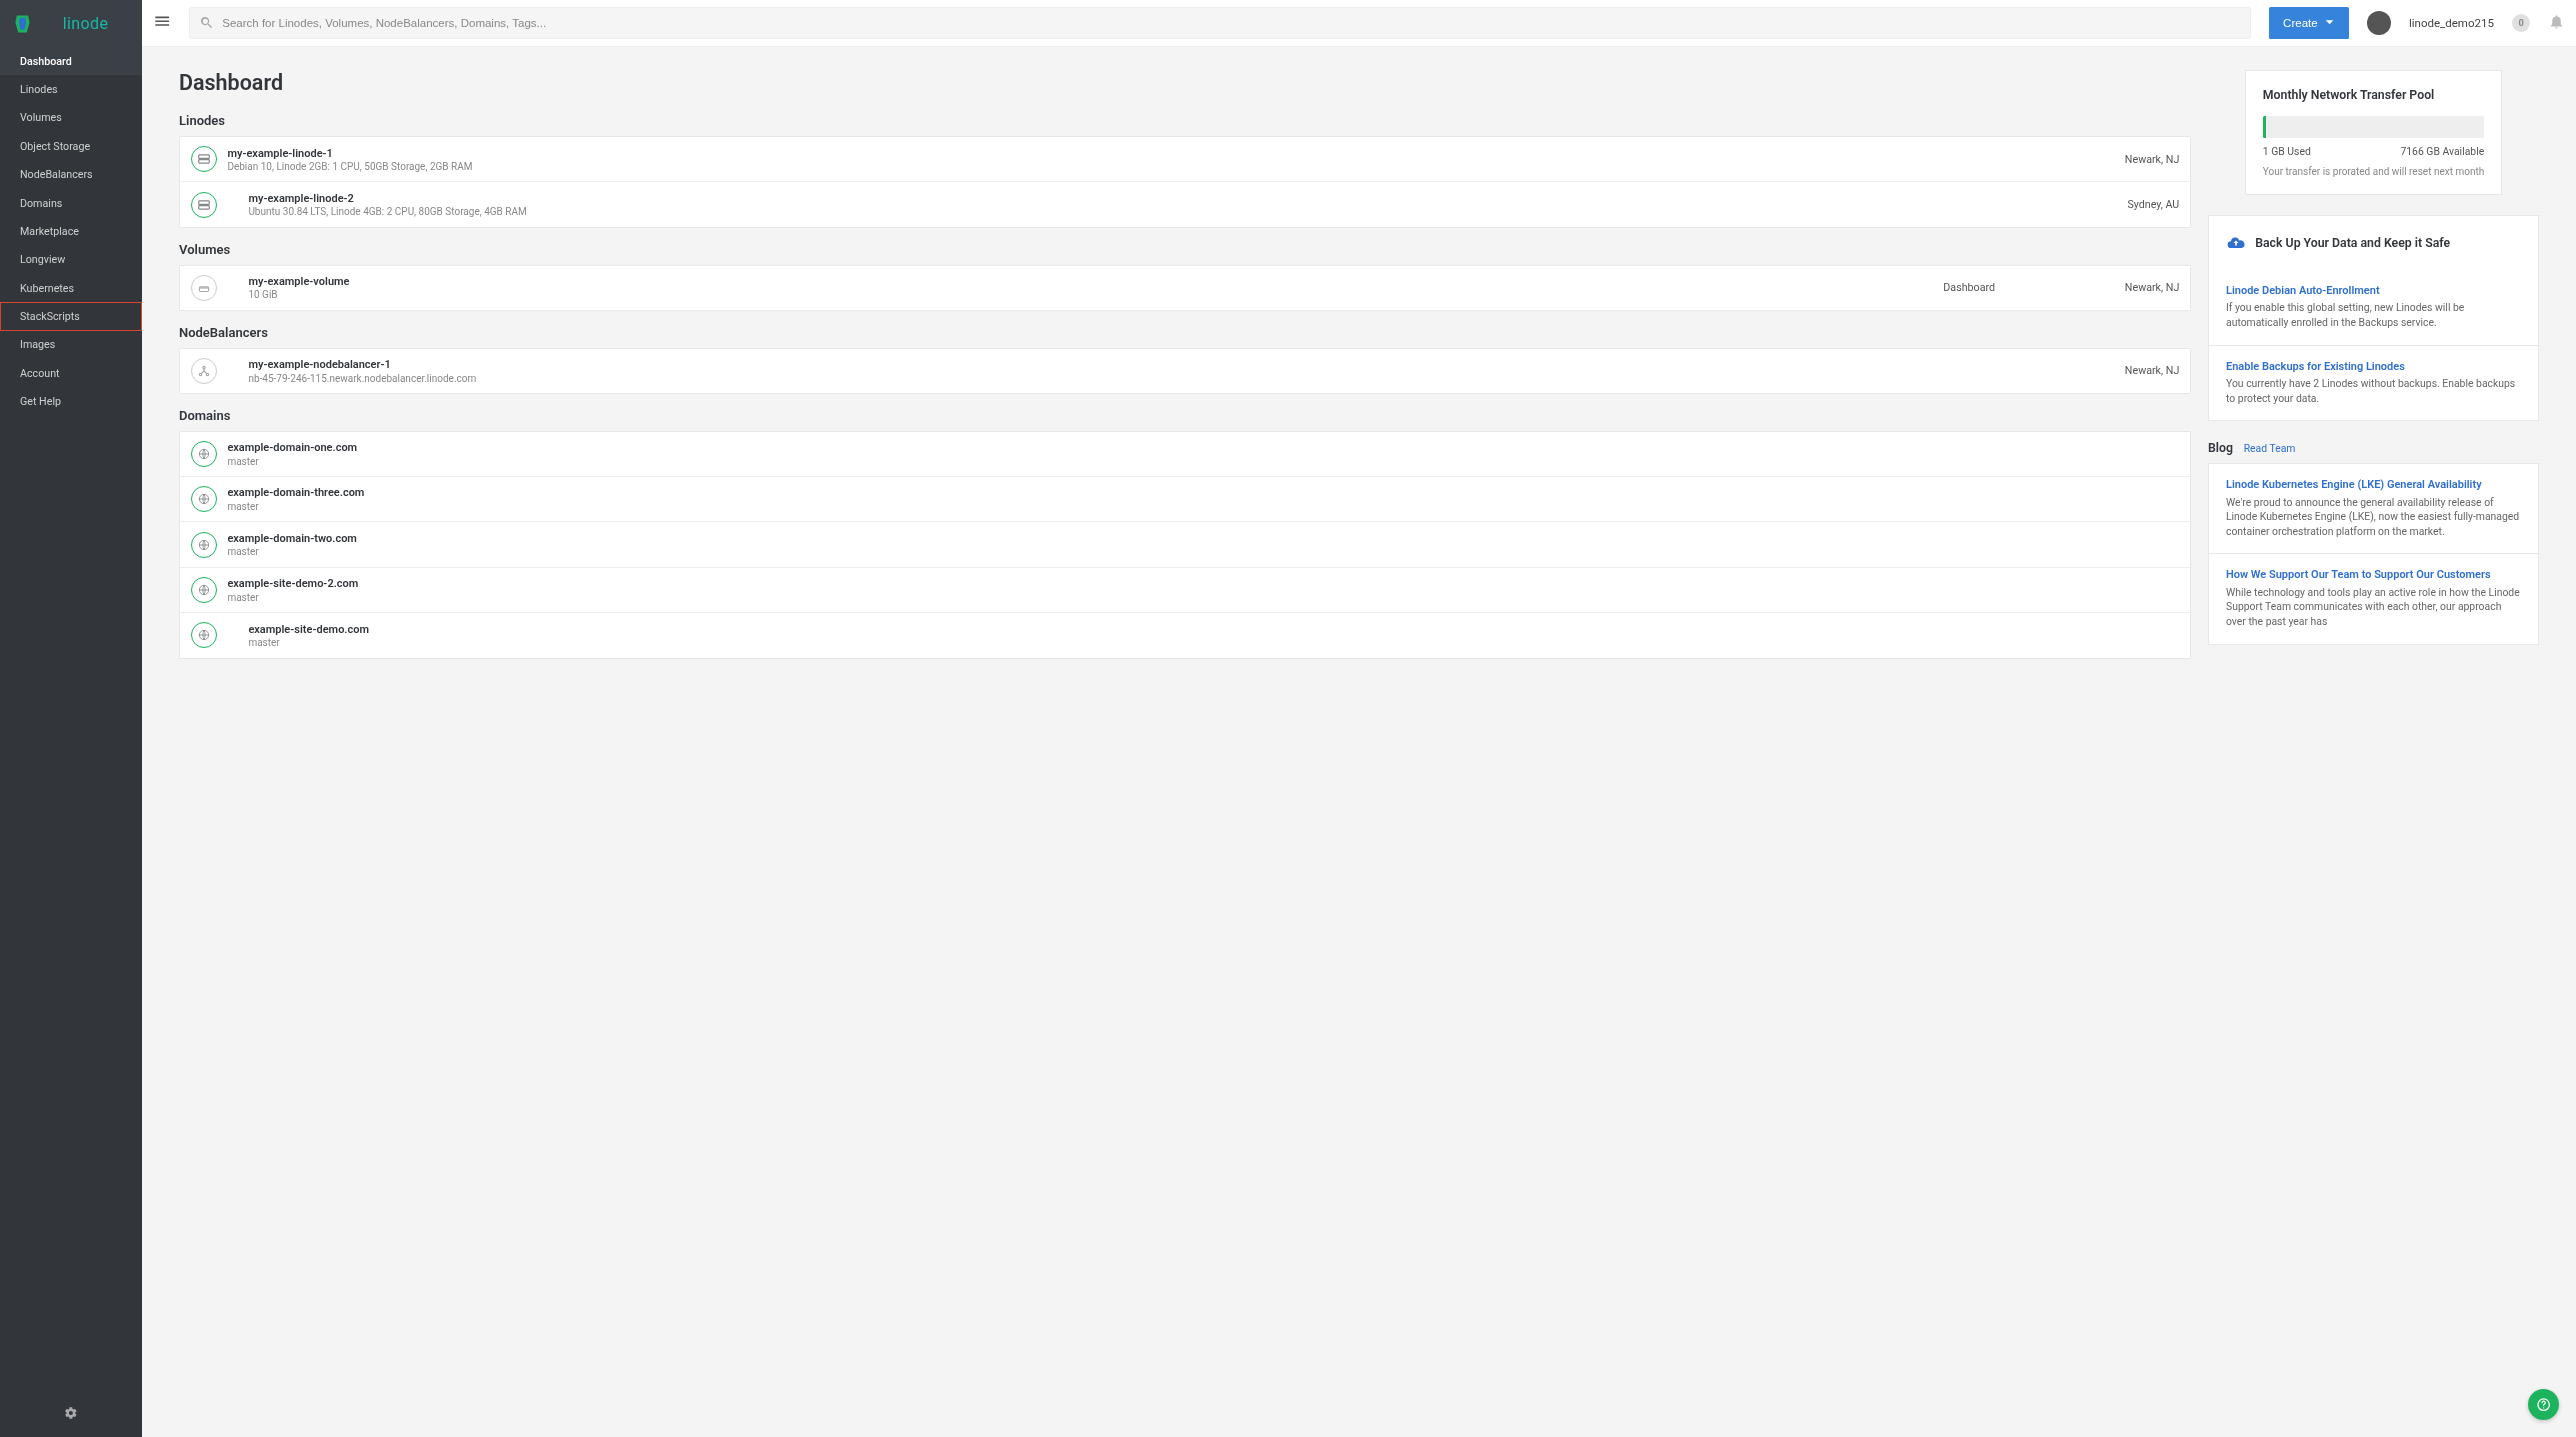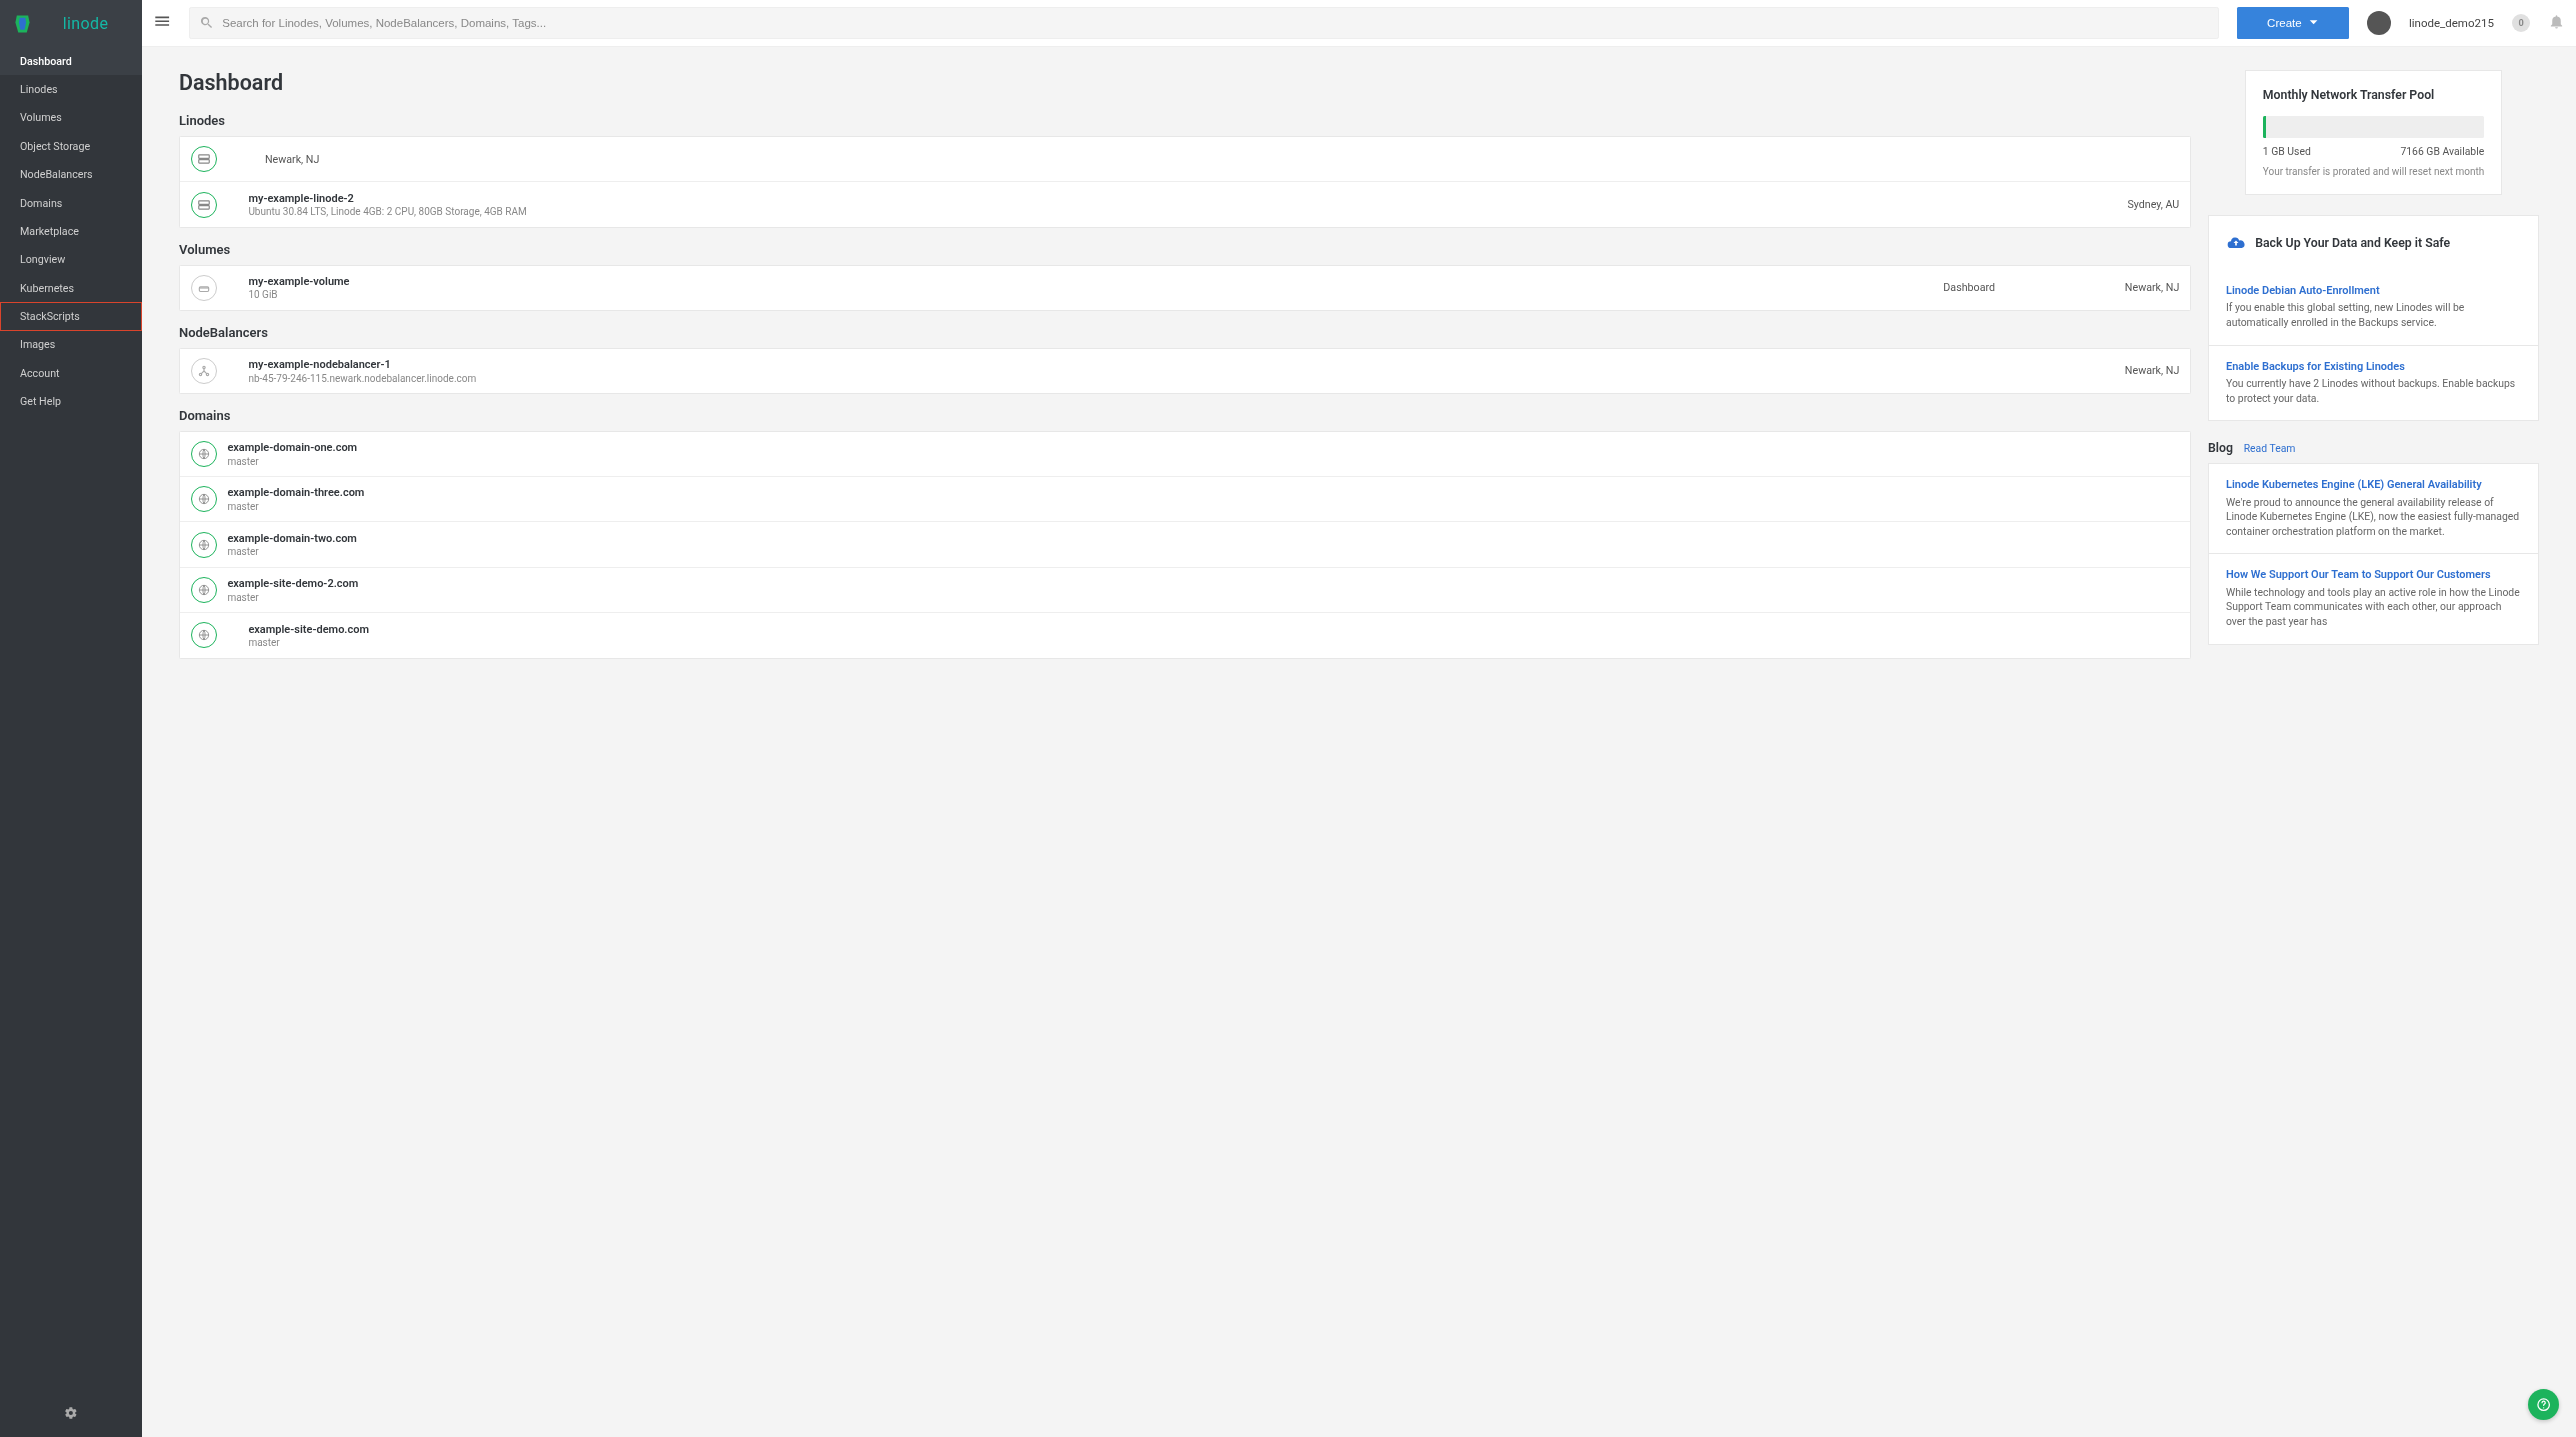--- a/index.html
+++ b/index.html
@@ -20,21 +20,21 @@
 .gear { color: #aaa; cursor: pointer; }
 .gear svg { width: 14px; height: 14px; }
 
 
 .topbar { height: 47px; background: #fff; display: flex; align-items: center; padding: 0 10.7px; gap: 18px; border-bottom: 0.8px solid #eee; }
 .hamburger svg { width: 18.4px; height: 18.4px; color: #555; }
 .search-wrap { flex: 1; display: flex; align-items: center; background: #f5f5f5; border: 0.8px solid #eee; border-radius: 2.3px; height: 32px; padding: 0 9.2px; }
 .search-wrap svg { width: 15.3px; height: 15.3px; color: #aaa; margin-right: 7.7px; }
 .search-input { border: none; background: transparent; flex: 1; font-size: 11.5px; outline: none; color: #555; }
 .search-input::placeholder { color: #888; }
-.create-btn { background: #3683dc; color: #fff; border: none; height: 32px; padding: 0 30px; font-size: 11.5px; display: flex; align-items: center; gap: 7.7px; cursor: pointer; border-radius: 1.5px; }
+.create-btn { background: #3683dc; color: #fff; border: none; height: 32px; padding: 0 14px; font-size: 11.5px; display: flex; align-items: center; gap: 7.7px; cursor: pointer; border-radius: 1.5px; }
 .create-btn svg { width: 9.2px; height: 9.2px; }
 .avatar { width: 24.5px; height: 24.5px; border-radius: 50%; background: #555; }
 .username { font-size: 11.5px; color: #444; }
 .badge-count { width: 18.4px; height: 18.4px; border-radius: 50%; background: #e0e0e0; color: #888; display: flex; align-items: center; justify-content: center; font-size: 9.2px; font-weight: bold; }
 .bell svg { width: 17px; height: 17px; color: #bbb; }
 
 
 .main { flex: 1; display: flex; flex-direction: column; }
 .content { padding: 23px 37px; display: flex; gap: 17px; align-items: flex-start; }
 .col-left { flex: 1; min-width: 0; }
@@ -148,20 +148,24 @@
 
         <div class="section-title">Linodes</div>
         <div class="panel">
           <div class="row">
             <span class="row-icon running">
                 <svg viewBox="0 0 24 24" fill="none" stroke="currentColor" stroke-width="2">
                   <rect x="3" y="5" width="18" height="6" rx="1"></rect>
                   <rect x="3" y="13" width="18" height="6" rx="1"></rect>
                 </svg>
               </span>
+            <div class="row-main">
+              <div class="row-title">my-example-linode-1</div>
+              <div class="row-sub">Debian 10, Linode 2GB: 1 CPU, 50GB Storage, 2GB RAM</div>
+            </div>
             <div class="row-loc">Newark, NJ</div>
           </div>
           <div class="row">
             <span class="row-icon running">
                 <svg viewBox="0 0 24 24" fill="none" stroke="currentColor" stroke-width="2">
                   <rect x="3" y="5" width="18" height="6" rx="1"></rect>
                   <rect x="3" y="13" width="18" height="6" rx="1"></rect>
                 </svg>
               </span>
             <div class="row-main">

